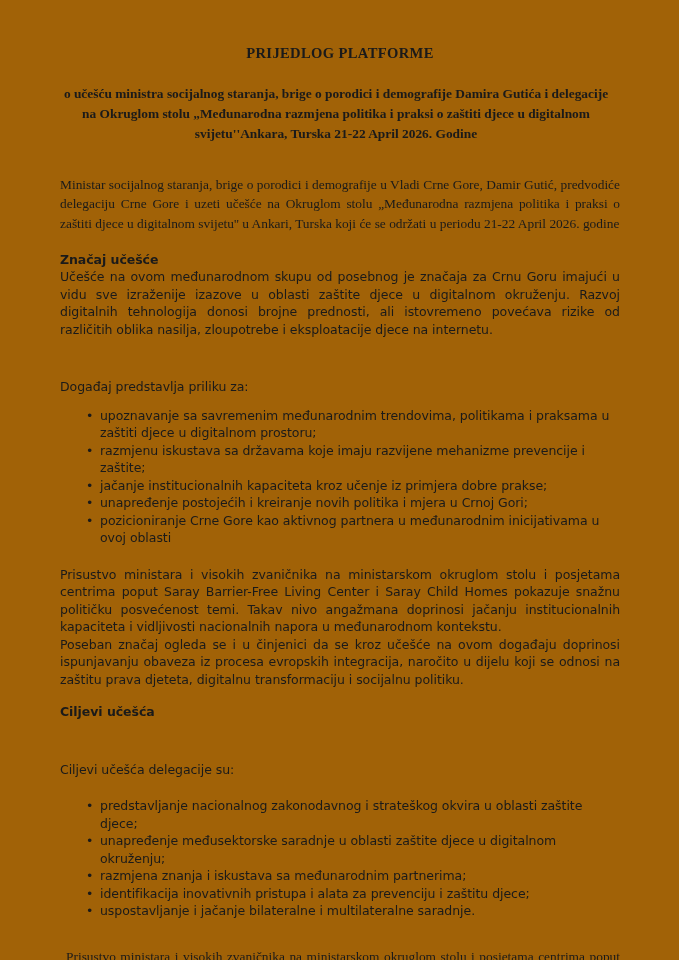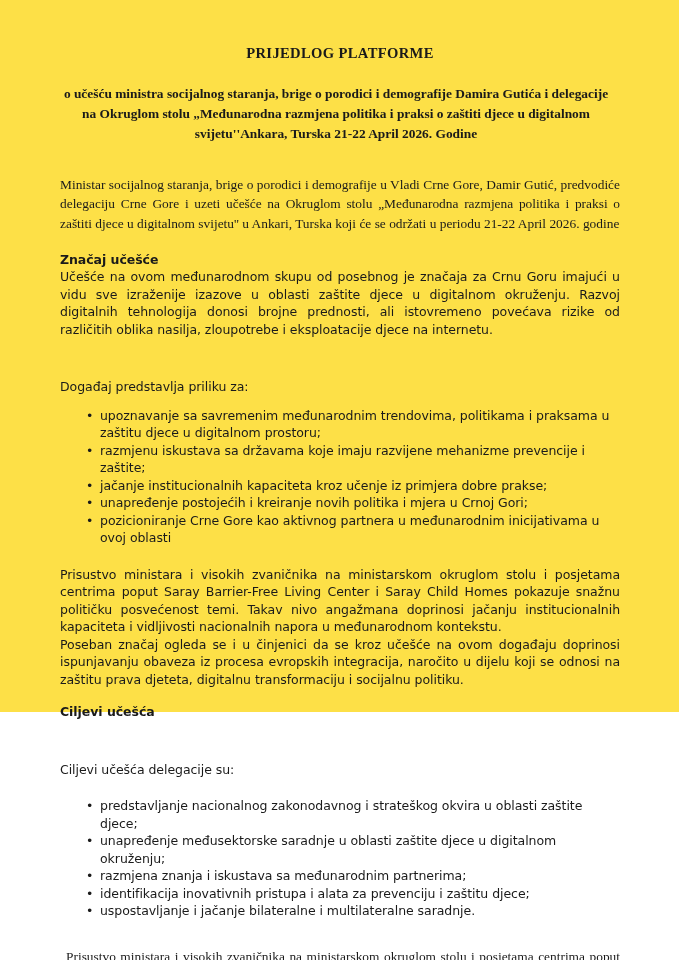--- a/index.html
+++ b/index.html
@@ -12,23 +12,23 @@
     width: 679px;
     height: 960px;
     overflow: hidden;
     color: #1a1a1a;
     -webkit-font-smoothing: antialiased;
   }
 
   .page {
     box-sizing: border-box;
     width: 679px;
-    height: 712px;
+    height: 960px;
     padding: 45px 59px 0 60px;
-    background: #fde047;
+    background: #a16207;
   }
 
   
   .serif {
     font-family: "Liberation Serif", "DejaVu Serif", serif;
   }
   
   .sans {
     font-family: "DejaVu Sans", "Liberation Sans", sans-serif;
   }
@@ -129,21 +129,21 @@
 
     <p class="para-sans sans">Učešće na ovom međunarodnom skupu od posebnog je značaja za Crnu Goru imajući u vidu sve izraženije izazove u oblasti zaštite djece u digitalnom okruženju. Razvoj digitalnih tehnologija donosi brojne prednosti, ali istovremeno povećava rizike od različitih oblika nasilja, zloupotrebe i eksploatacije djece na internetu.</p>
 
     <p class="para-sans sans ragged">Događaj predstavlja priliku za:</p>
 
     <div class="gap-md"></div>
 
     <ul class="bullet-list sans">
       <li>
         <span class="bullet-dot">•</span>
-        <span>upoznavanje sa savremenim međunarodnim trendovima, politikama i praksama u zaštitu djece u digitalnom prostoru;</span>
+        <span>upoznavanje sa savremenim međunarodnim trendovima, politikama i praksama u zaštiti djece u digitalnom prostoru;</span>
       </li>
       <li>
         <span class="bullet-dot">•</span>
         <span>razmjenu iskustava sa državama koje imaju razvijene mehanizme prevencije i zaštite;</span>
       </li>
       <li>
         <span class="bullet-dot">•</span>
         <span>jačanje institucionalnih kapaciteta kroz učenje iz primjera dobre prakse;</span>
       </li>
       <li>

